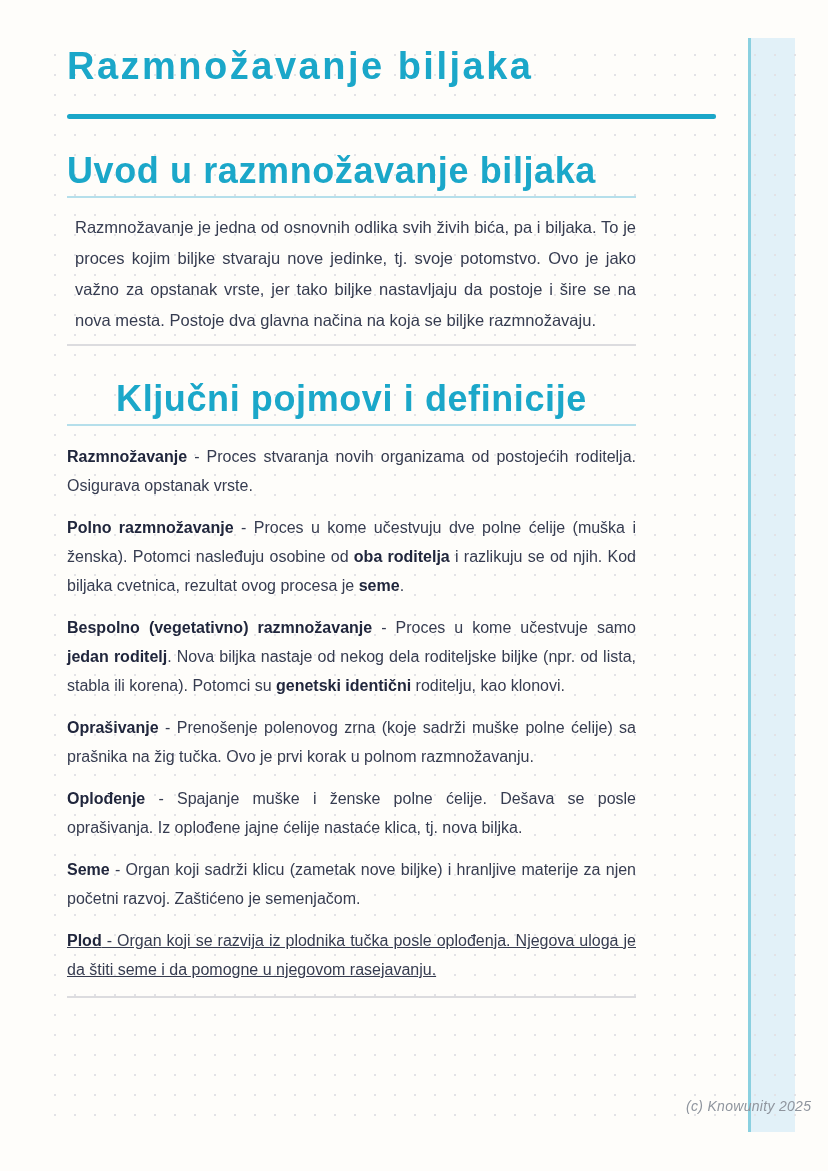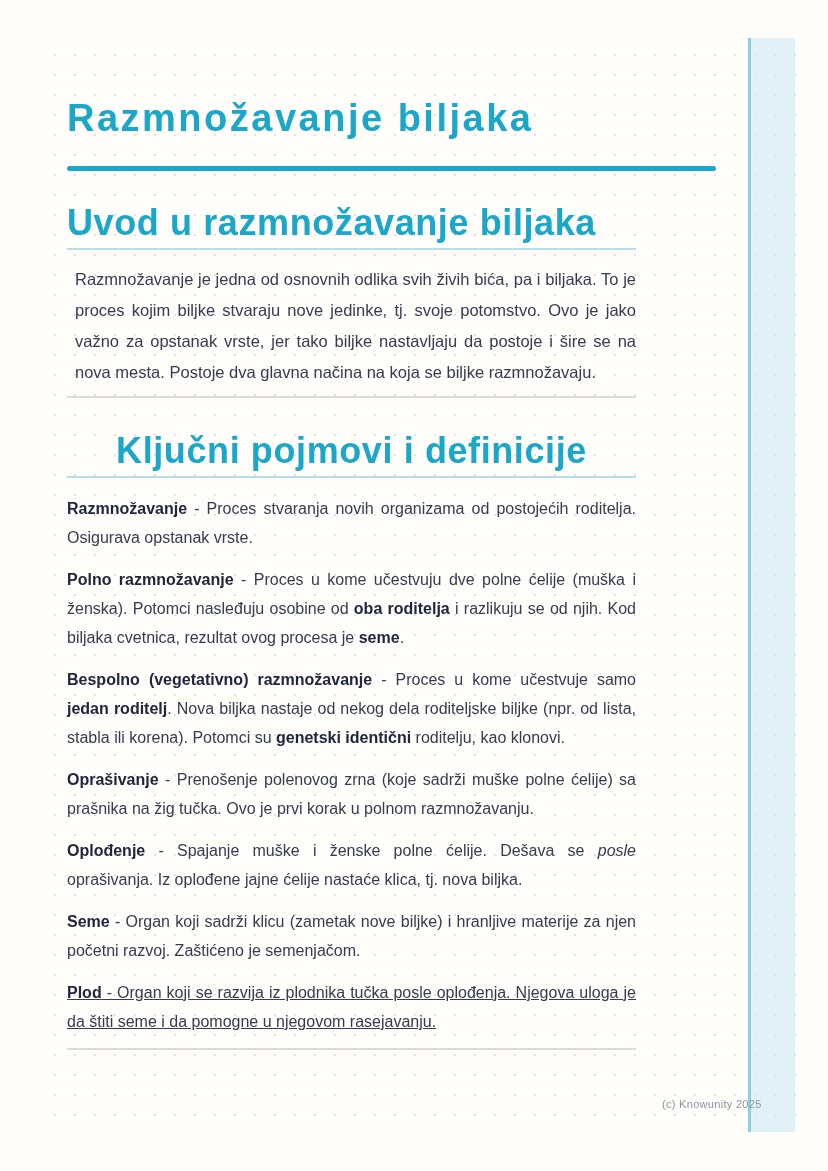--- a/index.html
+++ b/index.html
@@ -39,21 +39,21 @@
     pointer-events: none;
   }
   #content {
     position: absolute;
     left: 67px;
     top: 0;
     width: 569px;
     z-index: 3;
   }
   h1 {
-    margin: 96px 0 0 0;
+    margin: 44px 0 0 0;
     font-size: 38px;
     line-height: 44px;
     font-weight: bold;
     letter-spacing: 2.5px;
     color: #1ba7c9;
   }
   .title-rule {
     width: 649px;
     height: 5px;
     margin-top: 26px;
@@ -97,30 +97,30 @@
     line-height: 29px;
     text-align: justify;
     color: #363c50;
   }
   #definitions p:last-child { margin-bottom: 0; text-decoration: underline; }
   span.b {
     font-weight: bold;
     color: #20263c;
   }
   span.i {
-    font-style: italic;
   }
   #copyright {
     position: absolute;
-    left: 662px;
+    left: 686px;
     top: 1098px;
     z-index: 4;
-    font-size: 11px;
+    font-size: 14px;
     letter-spacing: 0.3px;
     color: #8f959e;
+    font-style: italic;
   }
 </style>
 </head>
 <body>
 
 <div id="page">
 
   <div id="accent-stripe"></div>
   <div id="dot-grid"></div>
 

